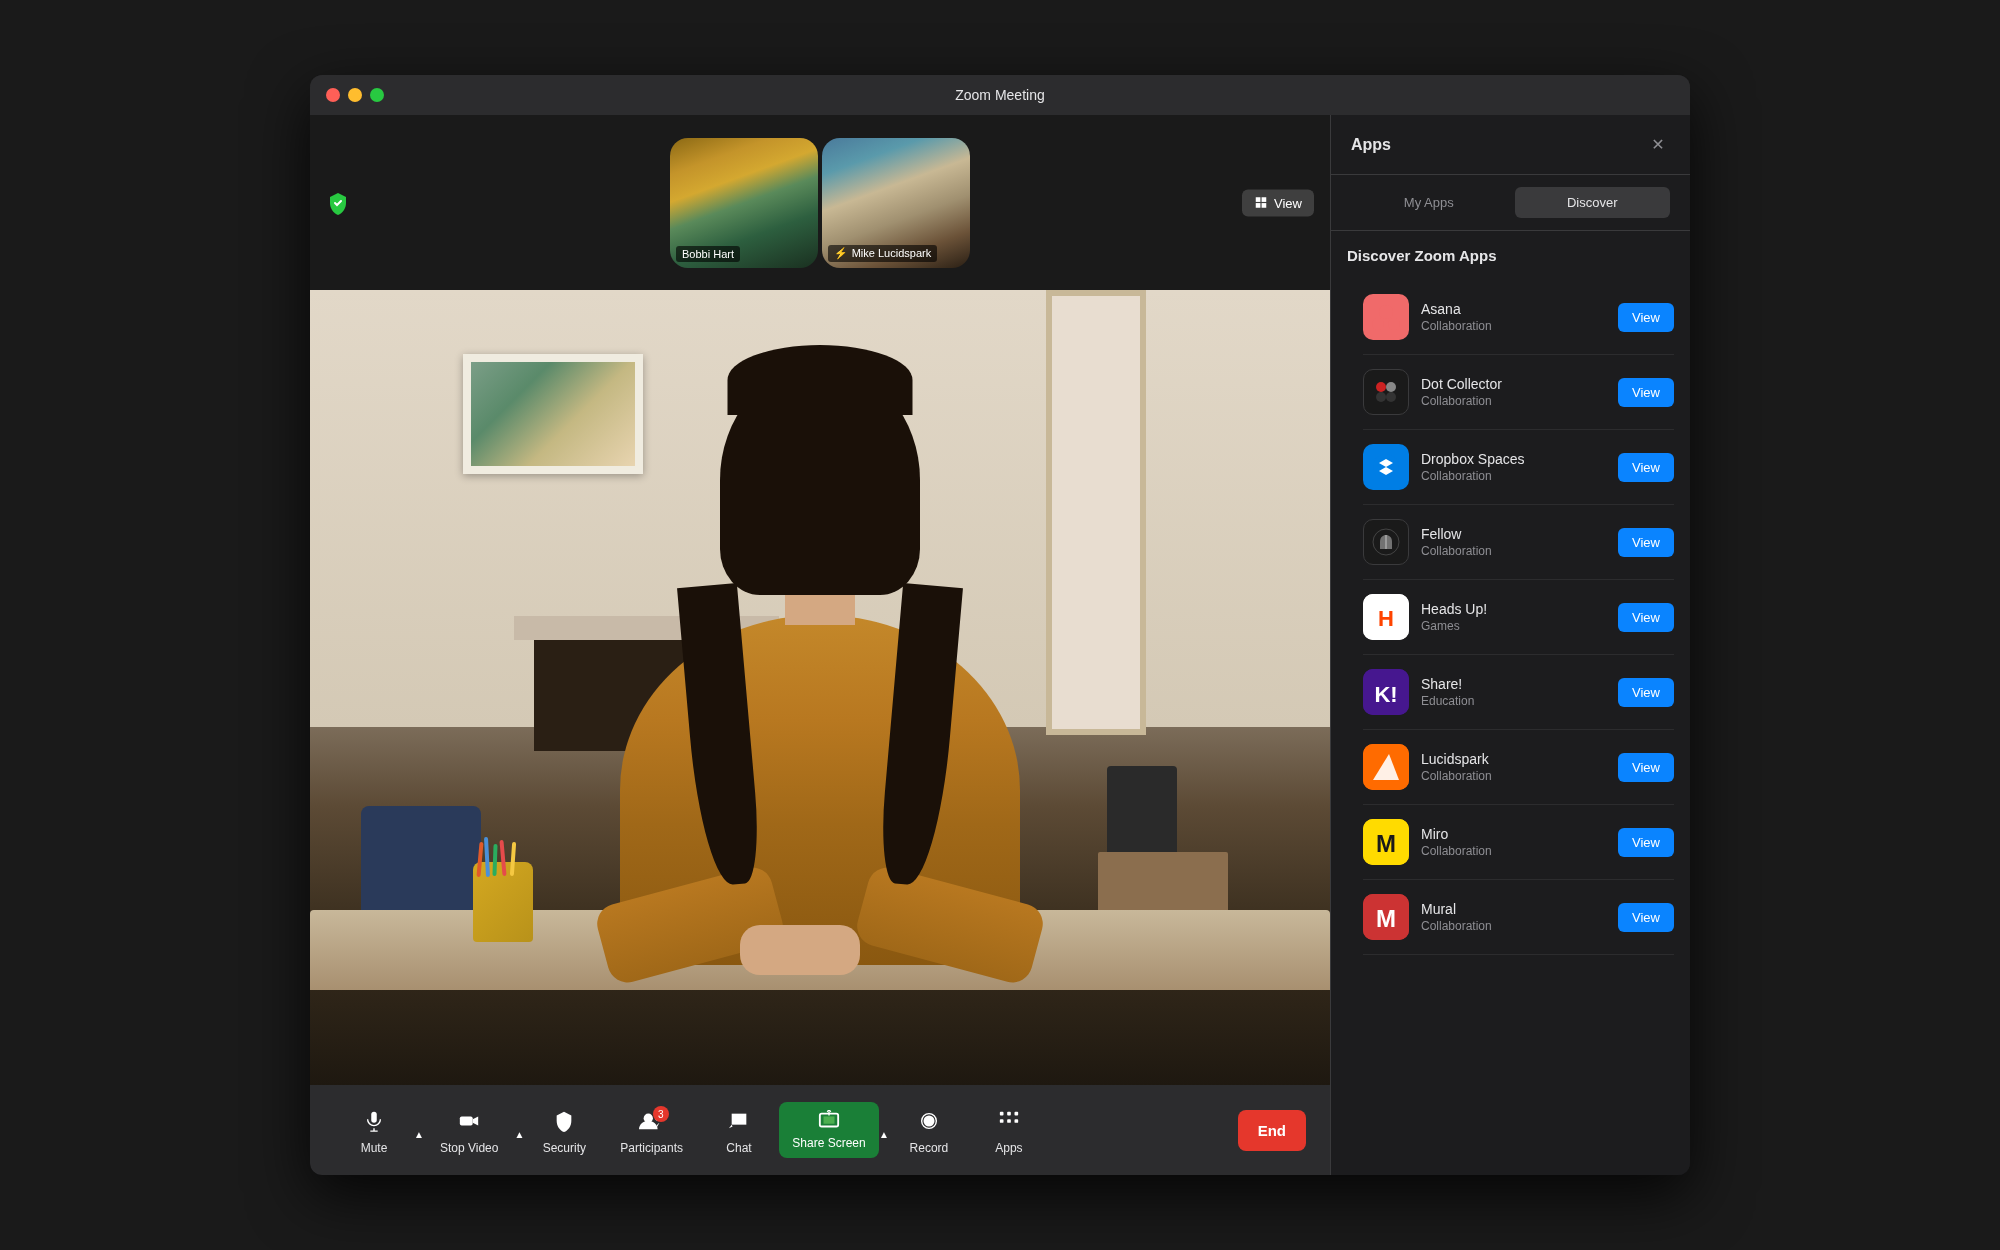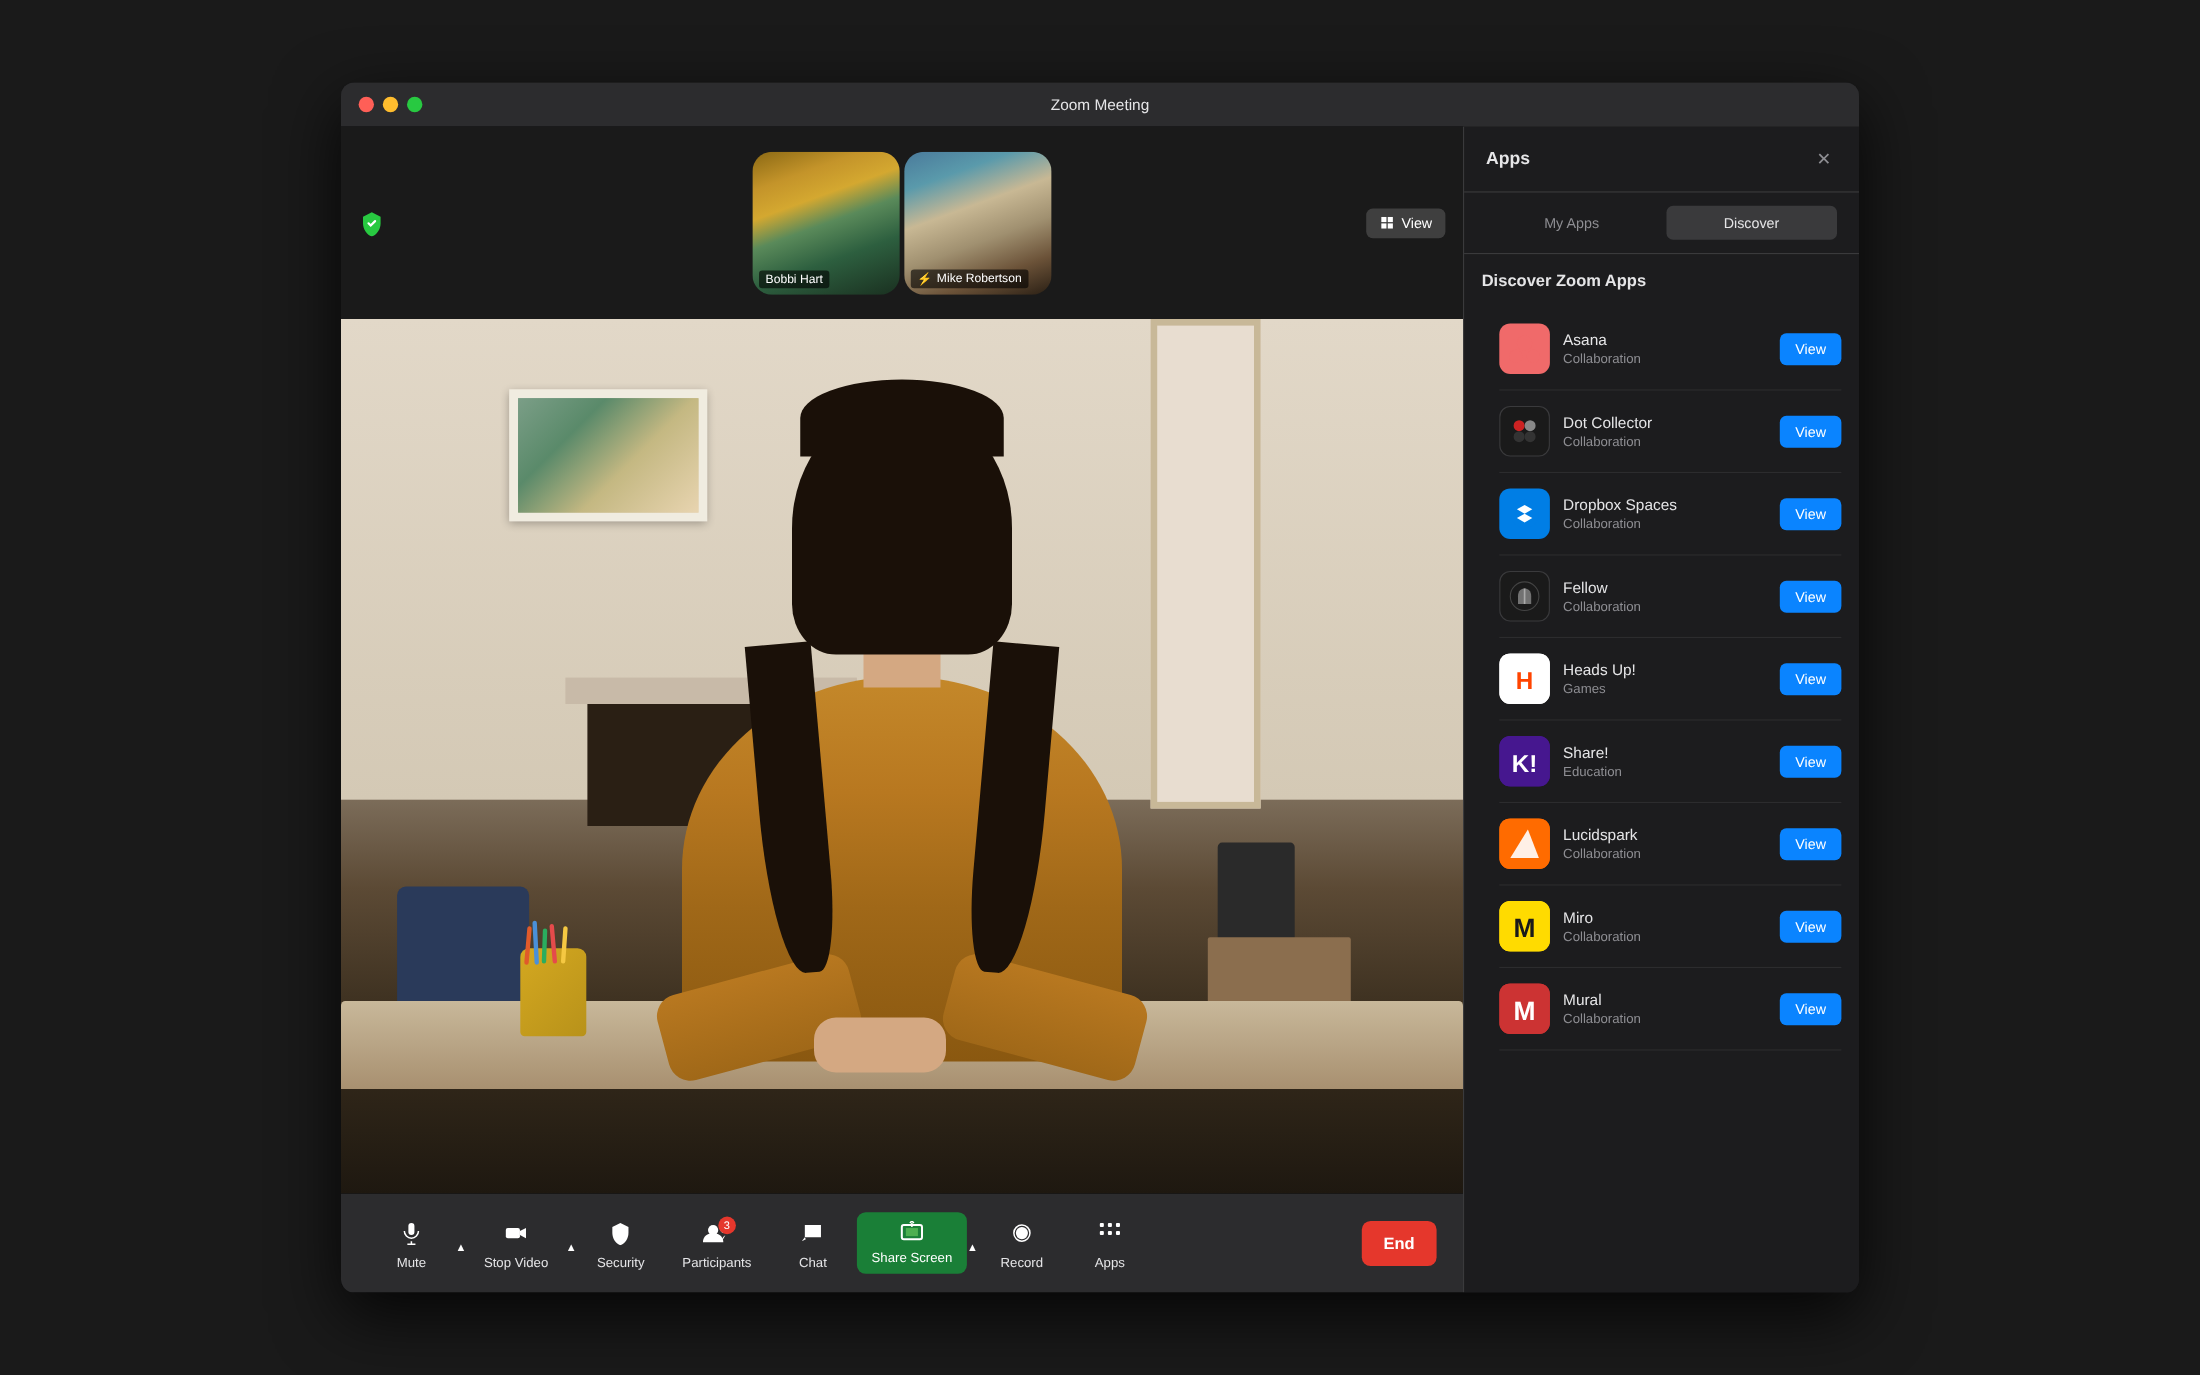--- a/index.html
+++ b/index.html
@@ -98,21 +98,21 @@
       top: 50%;
       transform: translateY(-50%);
       width: 24px;
       height: 24px;
     }
     .thumbnails {
       display: flex;
       gap: 4px;
     }
     .thumbnail {
-      width: 134px;
+      width: 148px;
       height: 130px;
       border-radius: 18px;
       overflow: hidden;
       position: relative;
       background: #333;
     }
     .thumbnail-label {
       position: absolute;
       bottom: 6px;
       left: 6px;
@@ -503,21 +503,21 @@
             <div style="width:100%;height:100%;background:linear-gradient(160deg,#8B6914 0%,#C4942A 20%,#D4A830 35%,#5a8a5a 50%,#2D5F3F 70%,#1a3020 100%);"></div>
             <div class="thumbnail-label">
               <span>Bobbi Hart</span>
             </div>
           </div>
 
           <div class="thumbnail thumb-mike">
             <div style="width:100%;height:100%;background:linear-gradient(160deg,#4a7a9b 0%,#5a9aab 20%,#c8b894 40%,#a09070 60%,#6b5238 80%,#2a1f14 100%);"></div>
             <div class="thumbnail-label">
               <span style="color:#FFD700;font-size:11px;">⚡</span>
-              <span>Mike Robertson</span>
+              <span>Mike Lucidspark</span>
             </div>
           </div>
         </div>
 
         <button class="view-btn">
           <svg width="14" height="14" viewBox="0 0 24 24" fill="white">
               <rect x="3" y="3" width="8" height="8"></rect>
               <rect x="13" y="3" width="8" height="8"></rect>
               <rect x="3" y="13" width="8" height="8"></rect>
               <rect x="13" y="13" width="8" height="8"></rect>

